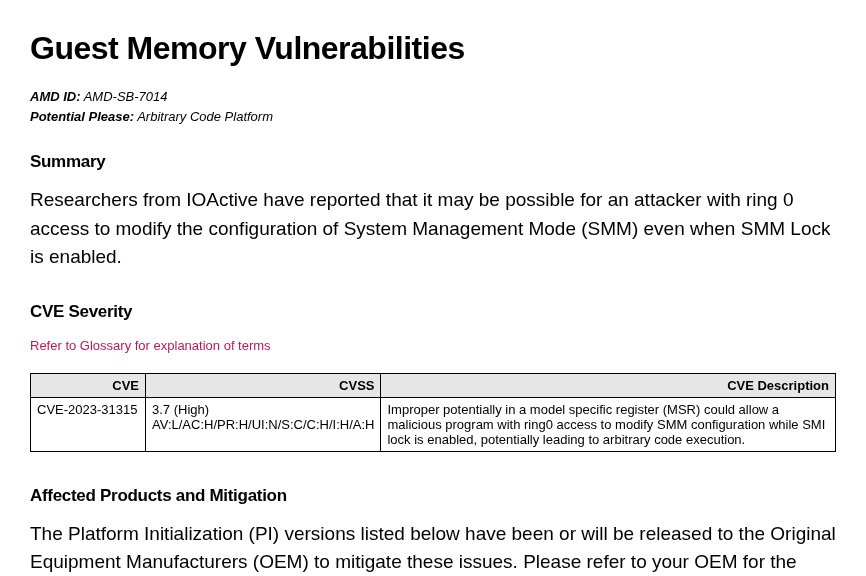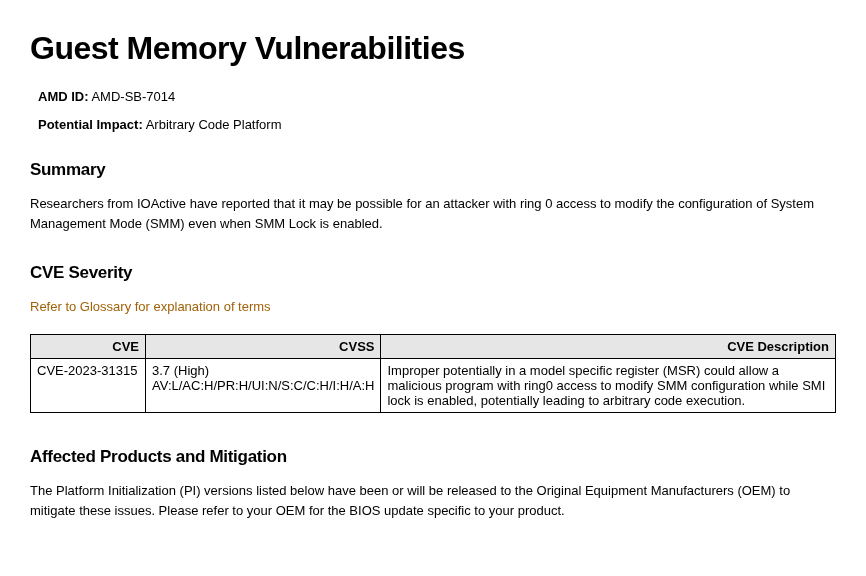--- a/index.html
+++ b/index.html
@@ -15,38 +15,39 @@
     font-weight: 800;
     margin: 0 0 20px 0;
     letter-spacing: -0.5px;
   }
   .meta {
     font-size: 13px;
     line-height: 1.5;
     margin-bottom: 26px;
   }
   .meta .row {
-    margin: 8px;
+    margin: 0;
+    font-style: italic;
   }
   .meta .label {
     font-weight: 700;
   }
   h2 {
     font-size: 17px;
     font-weight: 800;
     margin: 0 0 14px 0;
     letter-spacing: -0.3px;
   }
   p.block {
-    font-size: 13px;
+    font-size: 19px;
     line-height: 1.5;
     margin: 0 0 30px 0;
   }
   a.glossary {
-    color: #a16207;
+    color: #be185d;
     text-decoration: none;
     font-size: 13px;
     display: inline-block;
     margin-bottom: 20px;
   }
   table {
     border-collapse: collapse;
     width: 100%;
     font-size: 13px;
     margin-bottom: 34px;
@@ -72,21 +73,21 @@
 
 
 <h1 data-name="page-title">Guest Memory Vulnerabilities</h1>
 
 <div class="meta" data-name="meta-block">
   <p class="row">
     <span class="label" data-name="amd-id-label">AMD ID:</span>
     <span data-name="amd-id-value">AMD-SB-7014</span>
   </p>
   <p class="row">
-    <span class="label" data-name="impact-label">Potential Impact:</span>
+    <span class="label" data-name="impact-label">Potential Please:</span>
     <span data-name="impact-value">Arbitrary Code Platform</span>
   </p>
 </div>
 
 <h2 data-name="summary-heading">Summary</h2>
 <p class="block" data-name="summary-text">Researchers from IOActive have reported that it may be possible for an attacker with ring 0 access to modify the configuration of System Management Mode (SMM) even when SMM Lock is enabled.</p>
 
 <h2 data-name="cve-heading">CVE Severity</h2>
 <a href="#" class="glossary" data-name="glossary-link">Refer to Glossary for explanation of terms</a>
 

